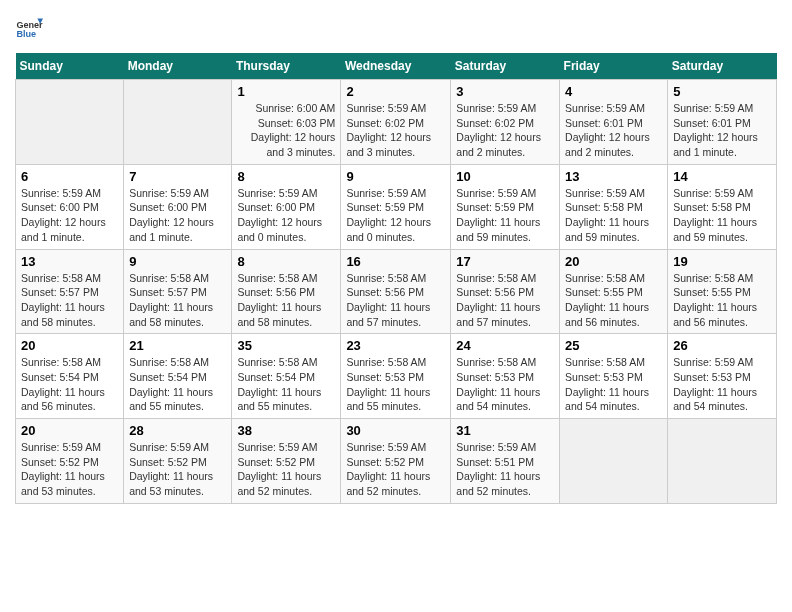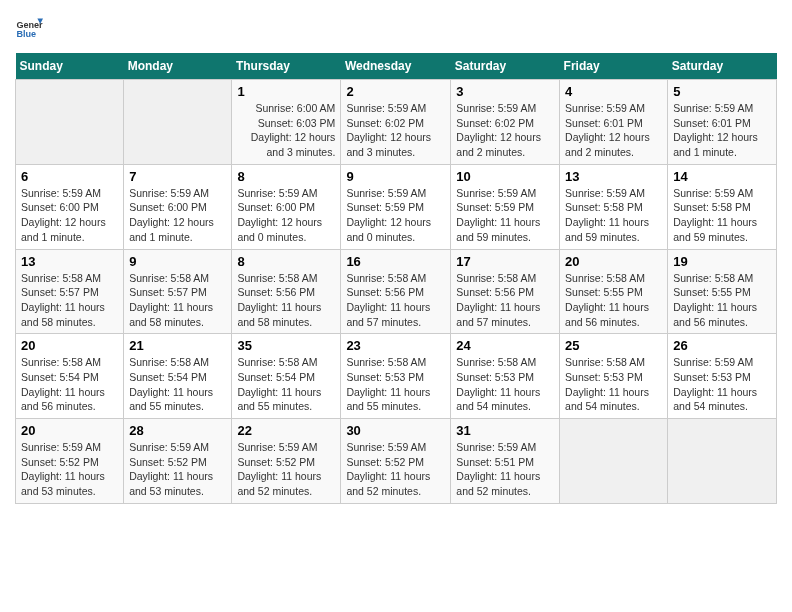--- a/index.html
+++ b/index.html
@@ -305,21 +305,21 @@
 and 53 minutes.</div>
         </td>
         <td>
           <span class="day-number">28</span>
           <div class="day-info" style="white-space: pre-line;">Sunrise: 5:59 AM
 Sunset: 5:52 PM
 Daylight: 11 hours
 and 53 minutes.</div>
         </td>
         <td>
-          <span class="day-number">22</span>
+          <span class="day-number">38</span>
           <div class="day-info" style="white-space: pre-line;">Sunrise: 5:59 AM
 Sunset: 5:52 PM
 Daylight: 11 hours
 and 52 minutes.</div>
         </td>
         <td>
           <span class="day-number">30</span>
           <div class="day-info" style="white-space: pre-line;">Sunrise: 5:59 AM
 Sunset: 5:52 PM
 Daylight: 11 hours

